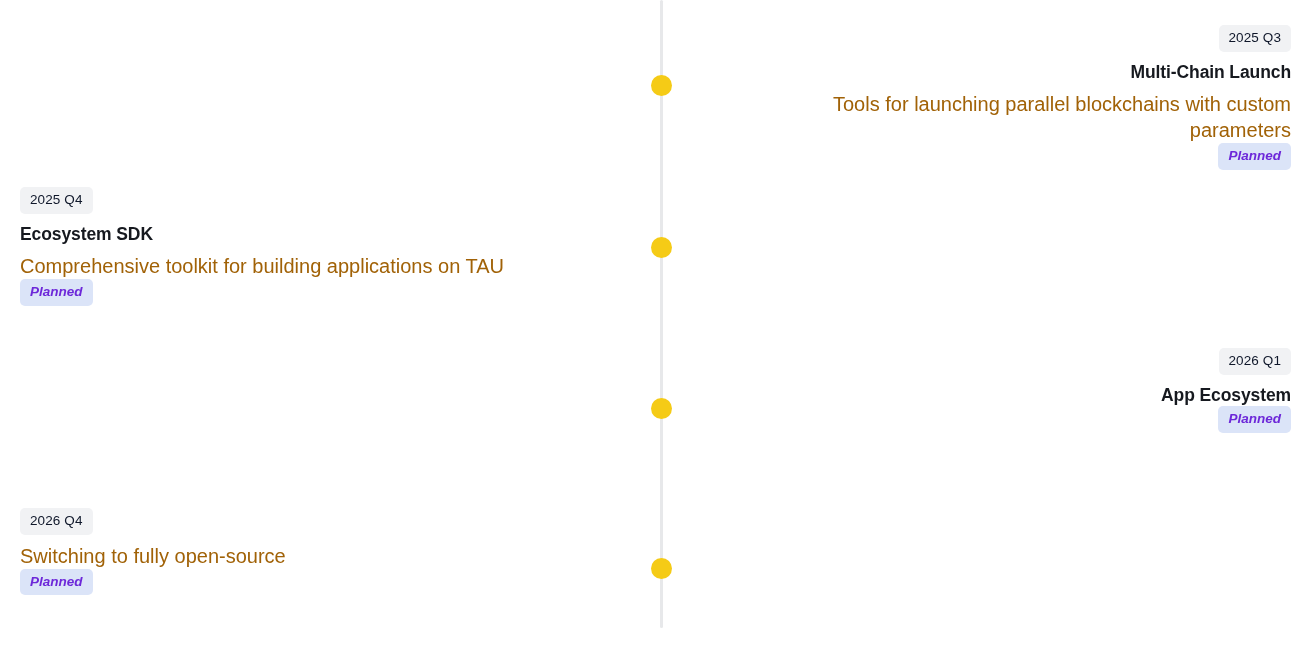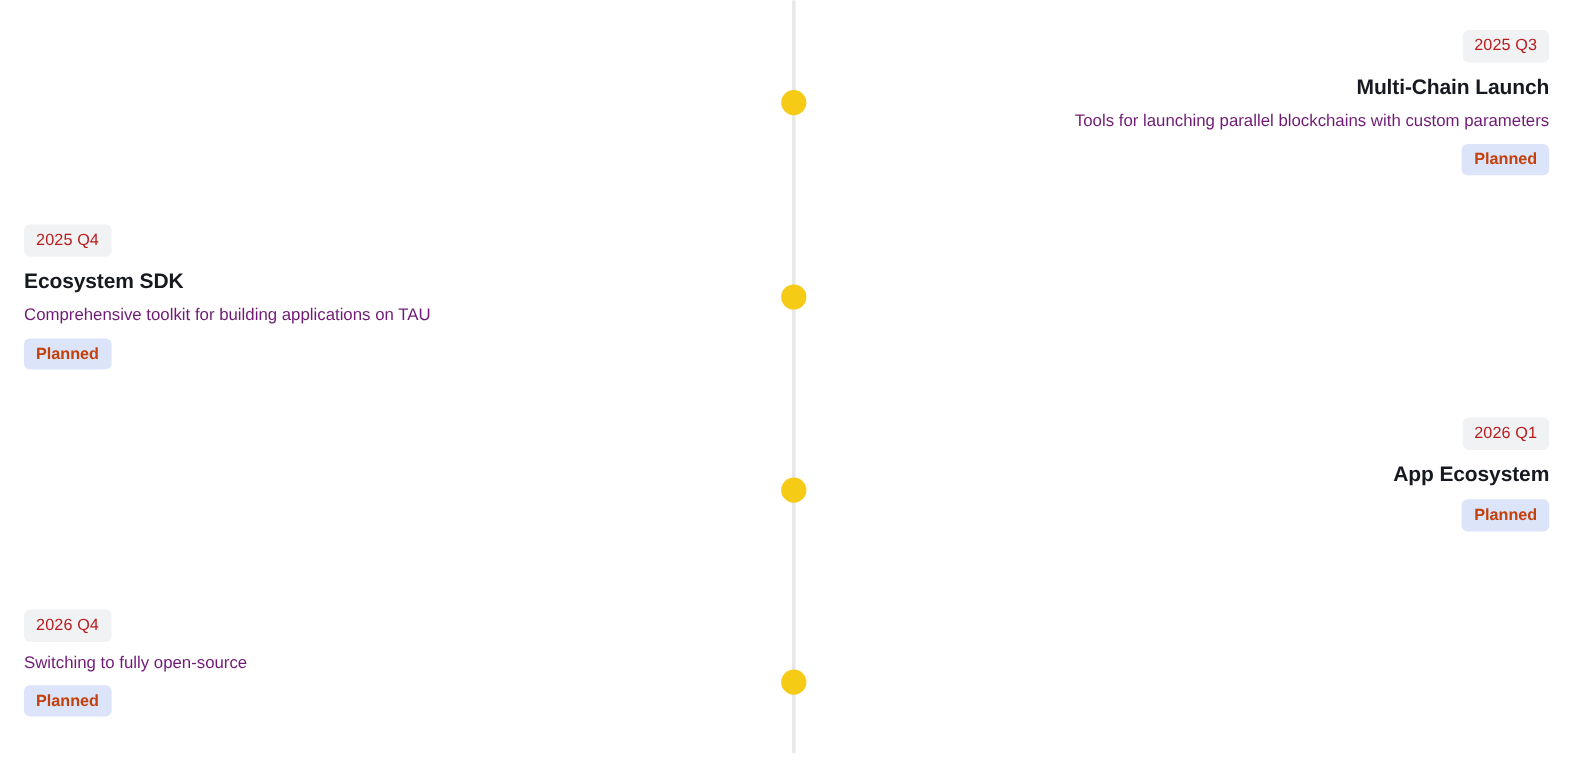--- a/index.html
+++ b/index.html
@@ -61,54 +61,54 @@
 
   .entry-card.side-left {
     left: 20px;
     top: -60px;
     text-align: left;
   }
 
   .quarter-badge {
     display: inline-block;
     background: #f1f2f4;
-    color: #b91c1c;
+    color: #0f172a;
     font-size: 13.5px;
     line-height: 1;
     padding: 6px 10px 7px 10px;
     border-radius: 5px;
     letter-spacing: 0.1px;
   }
 
   .entry-title {
     margin-top: 10px;
     font-size: 17.5px;
     font-weight: bold;
     color: #16191f;
     line-height: 1.25;
     letter-spacing: -0.1px;
   }
 
   .entry-desc {
     margin-top: 8px;
-    font-size: 14px;
-    color: #701a75;
+    font-size: 20px;
+    color: #a16207;
     line-height: 1.3;
   }
 
   .status-badge {
     display: inline-block;
-    margin-top: 10px;
     background: #dbe4f8;
-    color: #c2410c;
+    color: #6d28d9;
     font-size: 13.5px;
     font-weight: bold;
     line-height: 1;
     padding: 6px 10px 7px 10px;
     border-radius: 5px;
+    font-style: italic;
   }
 </style>
 </head>
 <body>
 
 <div id="timeline-root">
 
   <div id="timeline-axis"></div>
 
   <div class="timeline-item" style="top:85px;">

